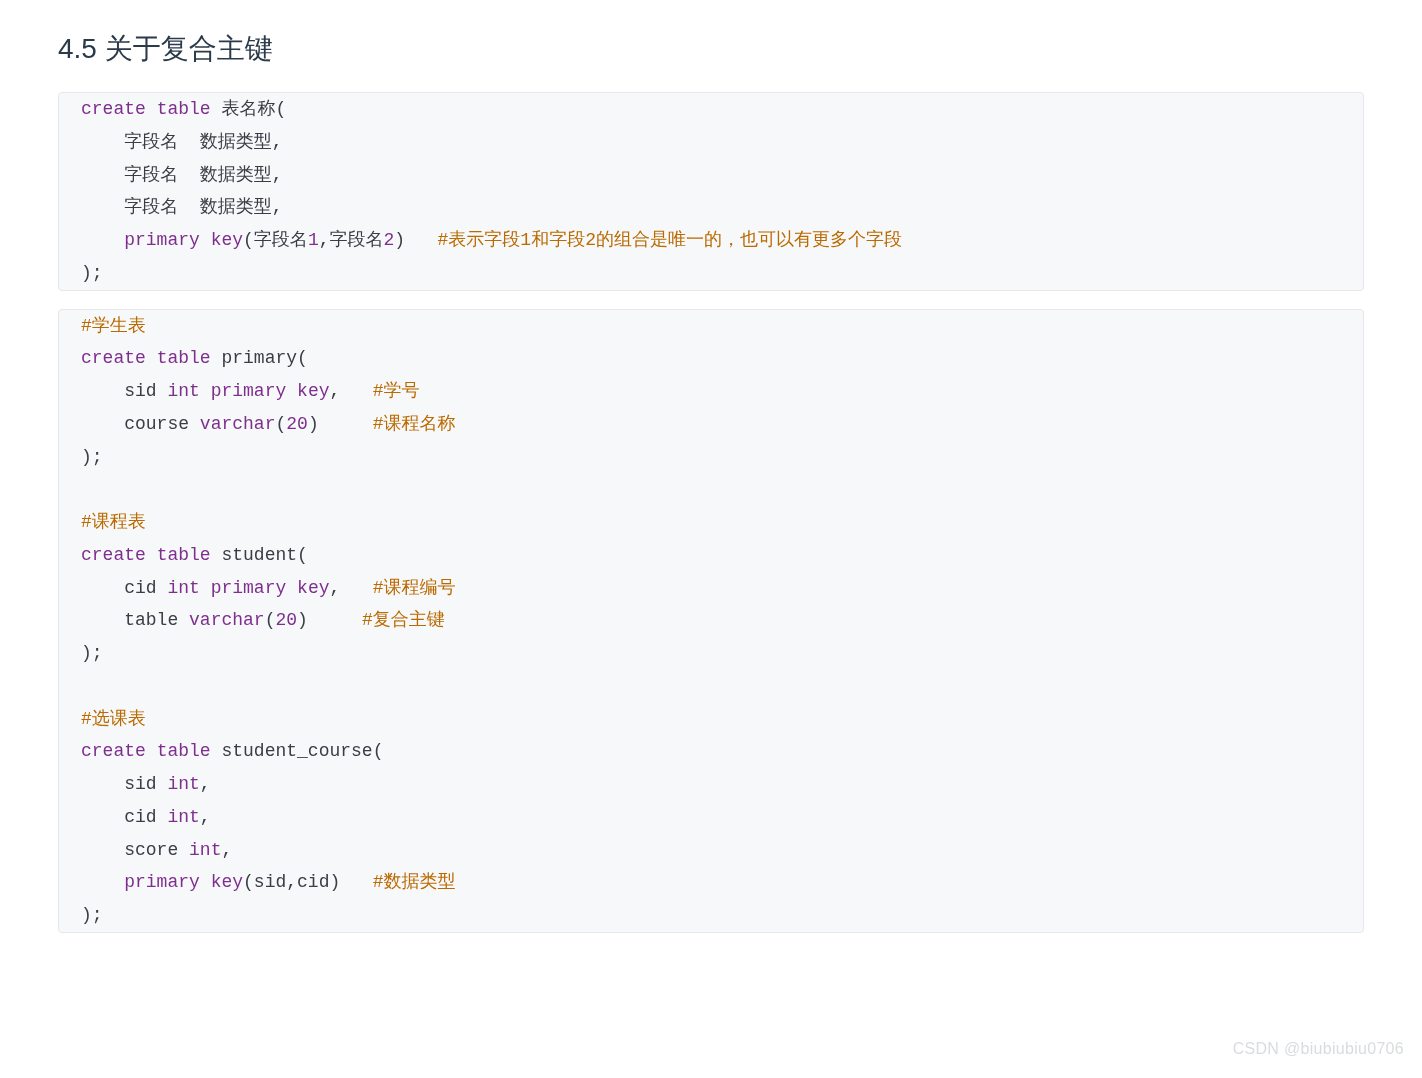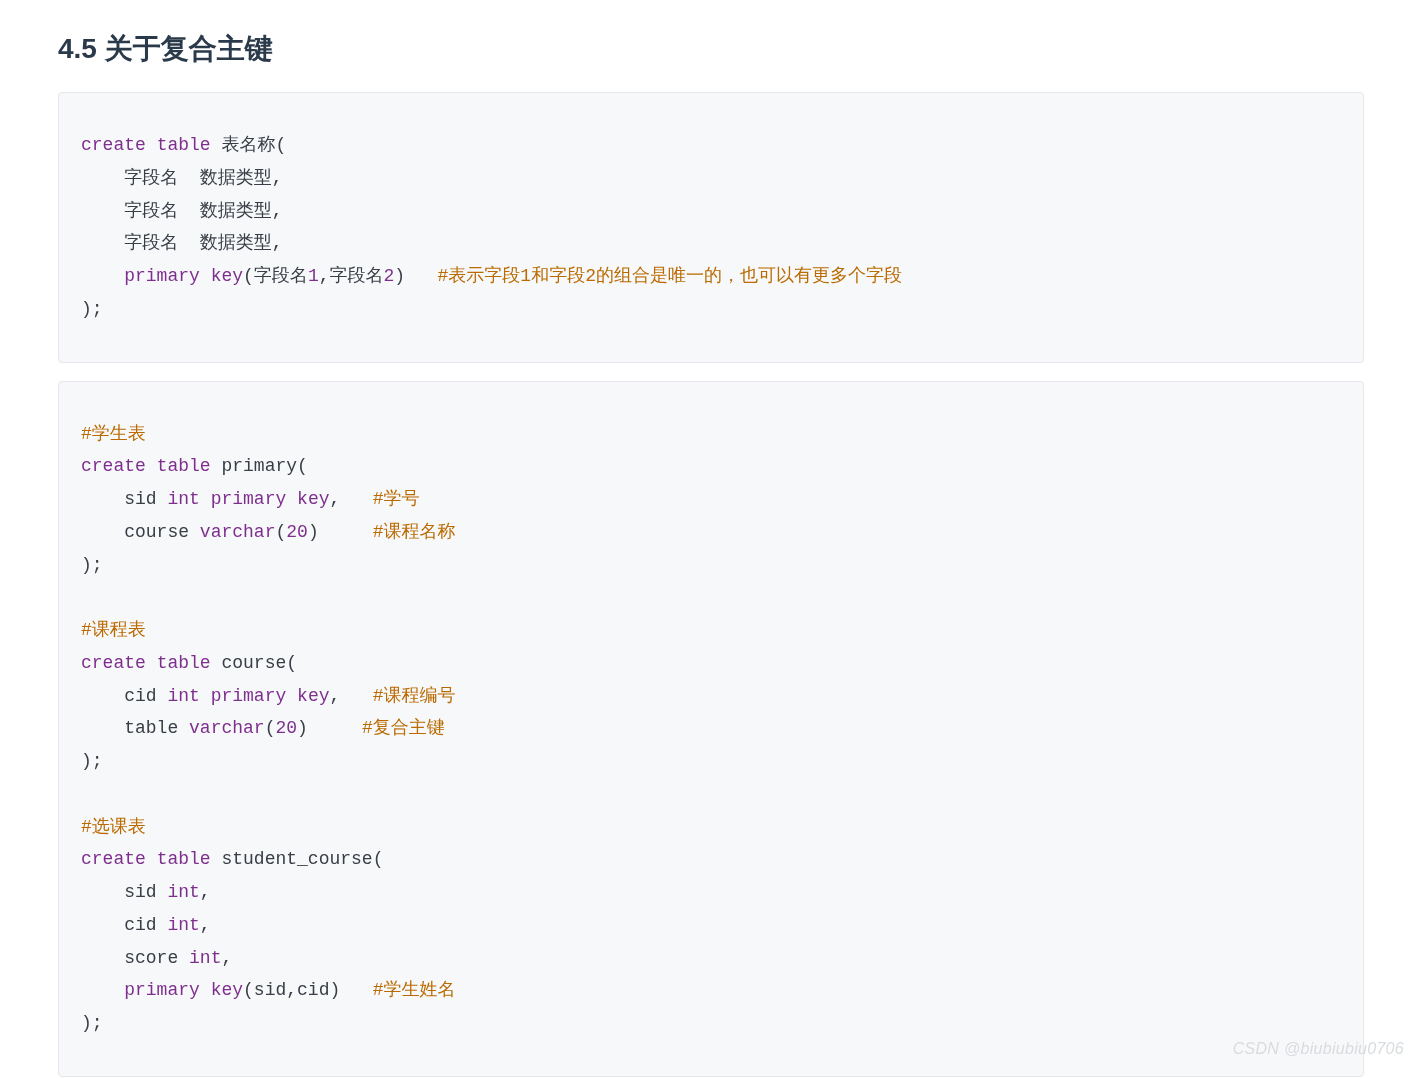--- a/index.html
+++ b/index.html
@@ -5,49 +5,48 @@
     * { margin: 0; padding: 0; box-sizing: border-box; }
     body {
       background: #ffffff;
       font-family: -apple-system, BlinkMacSystemFont, "Segoe UI", "PingFang SC", "Microsoft YaHei", sans-serif;
       padding: 30px 58px;
       width: 1422px;
     }
     h2 {
       color: #2b3a4a;
       font-size: 28px;
-      font-weight: 700;
+      font-weight: 400;
       margin-bottom: 24px;
     }
     .code-block {
       background: #f7f8fa;
       border: 1px solid #e5e7eb;
       border-radius: 4px;
-      padding: 36px 22px;
+      padding: 0 22px;
       margin-bottom: 18px;
       font-family: "SF Mono", Consolas, "Courier New", monospace;
       font-size: 18px;
       line-height: 1.82;
       white-space: pre;
       color: #393e46;
       overflow-x: auto;
     }
     .kw    { color: #7e2f8e; }  
     .txt   { color: #393e46; }  
     .num   { color: #7e2f8e; }  
     .cmt   { color: #bb6a00; }  
     .watermark {
       position: fixed;
       right: 18px;
       bottom: 20px;
       color: #d9dcdf;
       font-size: 16px;
       font-family: sans-serif;
       letter-spacing: 0.3px;
-      font-style: italic;
     }
   </style>
 </head>
 <body>
 
 <h2>4.5 关于复合主键</h2>
 
 <div class="code-block"><span class="kw">create</span> <span class="kw">table</span><span class="txt"> 表名称(</span>
 <span class="txt">    字段名  数据类型,</span>
 <span class="txt">    字段名  数据类型,</span>
@@ -55,26 +54,26 @@
 <span class="txt">    </span><span class="kw">primary</span> <span class="kw">key</span><span class="txt">(字段名</span><span class="num">1</span><span class="txt">,字段名</span><span class="num">2</span><span class="txt">)   </span><span class="cmt">#表示字段1和字段2的组合是唯一的，也可以有更多个字段</span>
 <span class="txt">);</span></div>
 
 <div class="code-block"><span class="cmt">#学生表</span>
 <span class="kw">create</span> <span class="kw">table</span><span class="txt"> primary(</span>
 <span class="txt">    sid </span><span class="kw">int</span><span> </span><span class="kw">primary</span> <span class="kw">key</span><span class="txt">,   </span><span class="cmt">#学号</span>
 <span class="txt">    course </span><span class="kw">varchar</span><span class="txt">(</span><span class="num">20</span><span class="txt">)     </span><span class="cmt">#课程名称</span>
 <span class="txt">);</span>
 
 <span class="cmt">#课程表</span>
-<span class="kw">create</span> <span class="kw">table</span><span class="txt"> course(</span>
+<span class="kw">create</span> <span class="kw">table</span><span class="txt"> student(</span>
 <span class="txt">    cid </span><span class="kw">int</span><span> </span><span class="kw">primary</span> <span class="kw">key</span><span class="txt">,   </span><span class="cmt">#课程编号</span>
 <span class="txt">    table </span><span class="kw">varchar</span><span class="txt">(</span><span class="num">20</span><span class="txt">)     </span><span class="cmt">#复合主键</span>
 <span class="txt">);</span>
 
 <span class="cmt">#选课表</span>
 <span class="kw">create</span> <span class="kw">table</span><span class="txt"> student_course(</span>
 <span class="txt">    sid </span><span class="kw">int</span><span class="txt">,</span>
 <span class="txt">    cid </span><span class="kw">int</span><span class="txt">,</span>
 <span class="txt">    score </span><span class="kw">int</span><span class="txt">,</span>
-<span class="txt">    </span><span class="kw">primary</span> <span class="kw">key</span><span class="txt">(sid,cid)   </span><span class="cmt">#学生姓名</span>
+<span class="txt">    </span><span class="kw">primary</span> <span class="kw">key</span><span class="txt">(sid,cid)   </span><span class="cmt">#数据类型</span>
 <span class="txt">);</span></div>
 
 <div class="watermark">CSDN @biubiubiu0706</div>
 
 </body></html>

